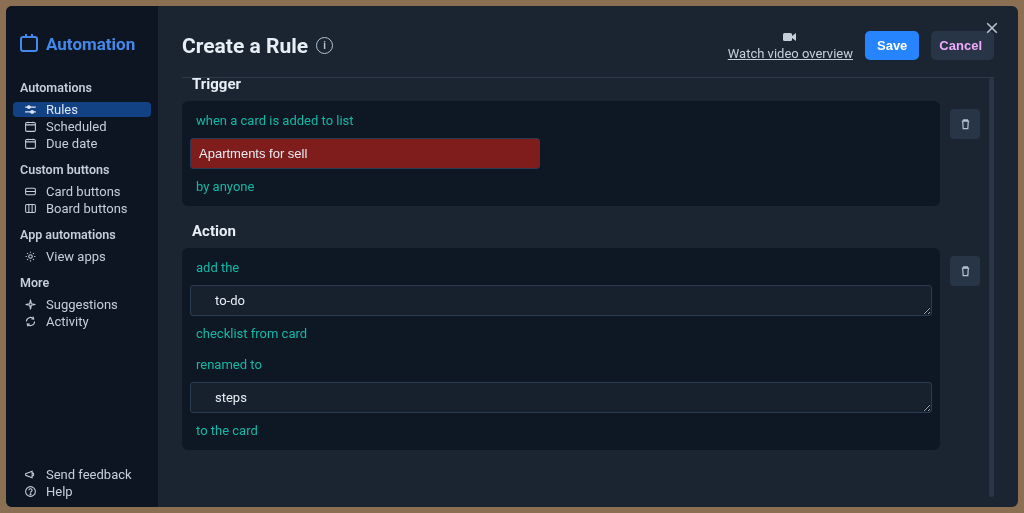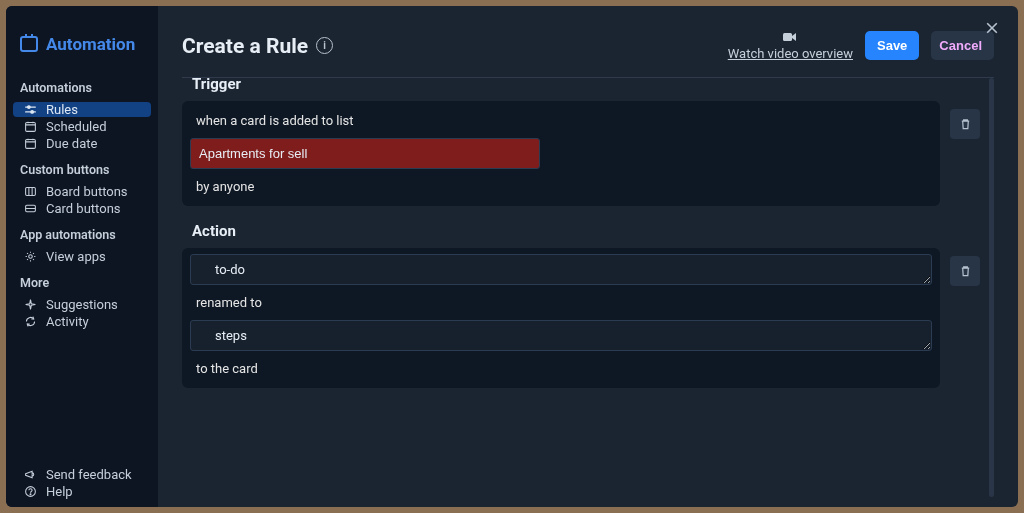--- a/index.html
+++ b/index.html
@@ -212,21 +212,21 @@
   .block {
     flex: 1;
     background: #0e1824;
     border-radius: 6px;
     padding: 4px;
     box-sizing: border-box;
   }
   .line {
     padding: 8px 10px;
     font-size: 13px;
-    color: #e5e5e5;
+    color: #14b8a6;
   }
   .input-line {
     margin: 2px 4px;
     width: 350px;
     max-width: 100%;
     background: #7f1d1d;
     border: 1px solid #2b3b51;
     border-radius: 3px;
     padding: 7px 8px;
     font-size: 13px;
@@ -306,34 +306,34 @@
             <path d="M2 6 H14 M5 2 V4 M11 2 V4"></path>
           </svg>
         </span>
       <span>Due date</span>
     </div>
 
     <div class="section-label">Custom buttons</div>
     <div class="nav-item">
       <span class="nav-icon">
           <svg width="13" height="13" viewBox="0 0 16 16" stroke="currentColor" stroke-width="1.3" fill="none">
+            <rect x="2" y="4" width="12" height="8" rx="1.5"></rect>
+            <path d="M2 8 H14"></path>
+          </svg>
+        </span>
+      <span>Card buttons</span>
+    </div>
+    <div class="nav-item">
+      <span class="nav-icon">
+          <svg width="13" height="13" viewBox="0 0 16 16" stroke="currentColor" stroke-width="1.3" fill="none">
             <rect x="2" y="3" width="12" height="10" rx="1.5"></rect>
             <path d="M6 3 V13 M10 3 V13"></path>
           </svg>
         </span>
       <span>Board buttons</span>
-    </div>
-    <div class="nav-item">
-      <span class="nav-icon">
-          <svg width="13" height="13" viewBox="0 0 16 16" stroke="currentColor" stroke-width="1.3" fill="none">
-            <rect x="2" y="4" width="12" height="8" rx="1.5"></rect>
-            <path d="M2 8 H14"></path>
-          </svg>
-        </span>
-      <span>Card buttons</span>
     </div>
 
     <div class="section-label">App automations</div>
     <div class="nav-item">
       <span class="nav-icon">
           <svg width="13" height="13" viewBox="0 0 16 16" stroke="currentColor" stroke-width="1.3" fill="none">
             <circle cx="8" cy="8" r="2.2"></circle>
             <path d="M8 2 V3.5 M8 12.5 V14 M2 8 H3.5 M12.5 8 H14 M3.8 3.8 L4.9 4.9 M11.1 11.1 L12.2 12.2 M3.8 12.2 L4.9 11.1 M11.1 4.9 L12.2 3.8"></path>
           </svg>
         </span>
@@ -416,21 +416,23 @@
         <div class="delete-btn">
           <svg width="13" height="14" viewBox="0 0 14 14" stroke="currentColor" stroke-width="1.3" fill="none">
               <path d="M3 4 H11 M5 4 V2.5 H9 V4 M4 4 L4.5 12 H9.5 L10 4"></path>
             </svg>
         </div>
       </div>
 
       <div class="section-heading">Action</div>
       <div class="block-row">
         <div class="block">
+          <div class="line">add the</div>
           <div class="textarea-line" contenteditable="true" style="resize: both;">to-do</div>
+          <div class="line">checklist from card</div>
           <div class="line">renamed to</div>
           <div class="textarea-line" contenteditable="true" style="">steps</div>
           <div class="line">to the card</div>
         </div>
         <div class="delete-btn">
           <svg width="13" height="14" viewBox="0 0 14 14" stroke="currentColor" stroke-width="1.3" fill="none">
               <path d="M3 4 H11 M5 4 V2.5 H9 V4 M4 4 L4.5 12 H9.5 L10 4"></path>
             </svg>
         </div>
       </div>

